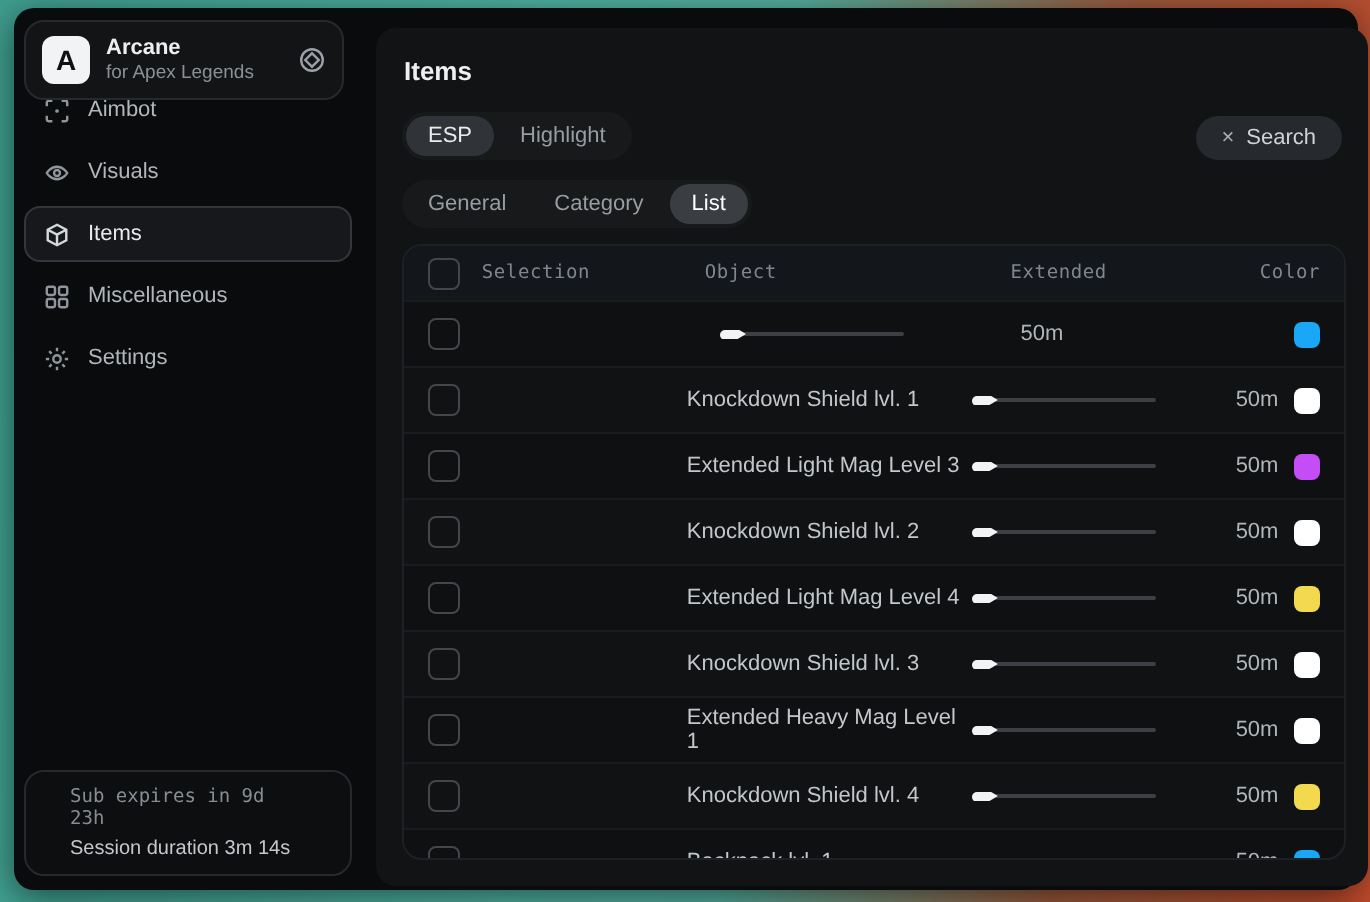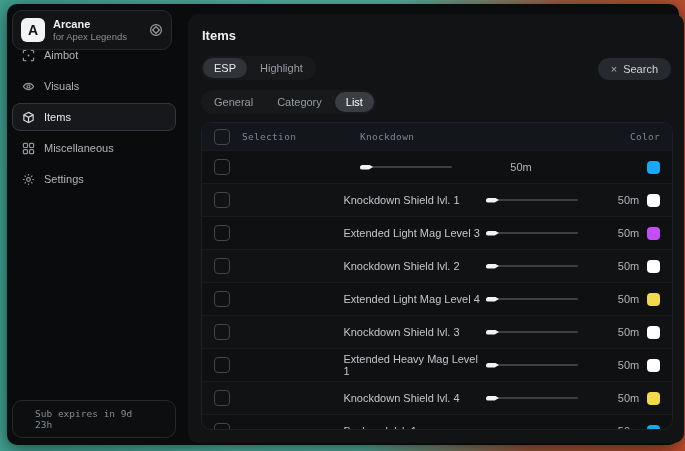--- a/index.html
+++ b/index.html
@@ -165,20 +165,21 @@
             <circle cx="7" cy="7" r="2"></circle>
             <path d="M7 1v1.8M7 11.2V13M1 7h1.8M11.2 7H13M2.8 2.8l1.3 1.3M9.9 9.9l1.3 1.3M11.2 2.8L9.9 4.1M4.1 9.9l-1.3 1.3"></path>
           </svg>
         </span>
         <span>Settings</span>
       </div>
     </div>
 
     <div class="footer-card">
       <div class="footer-line1">Sub expires in 9d 23h</div>
+      <div class="footer-line2">Session duration 3m 14s</div>
     </div>
   </div>
 
   <div class="main">
 
     <div class="main-title">Items</div>
 
     <div class="pill-group mode-tabs">
       <div class="pill active">ESP</div>
       <div class="pill">Highlight</div>
@@ -194,21 +195,22 @@
       <div class="pill">Category</div>
       <div class="pill active">List</div>
     </div>
 
     <div class="table">
       <div class="thead">
         <div class="col-check">
           <span class="checkbox"></span>
         </div>
         <div class="col-sel-label">Selection</div>
-        <div class="col-distance">Knockdown</div>
+        <div class="col-object">Object</div>
+        <div class="col-distance">Extended</div>
         <div class="col-color">Color</div>
       </div>
       <div id="table-body">
   <div class="trow">
     <div class="col-check">
       <span class="checkbox"></span>
     </div>
     <div class="col-sel-label"></div>
     <div class="col-distance">
       <div class="slider">

